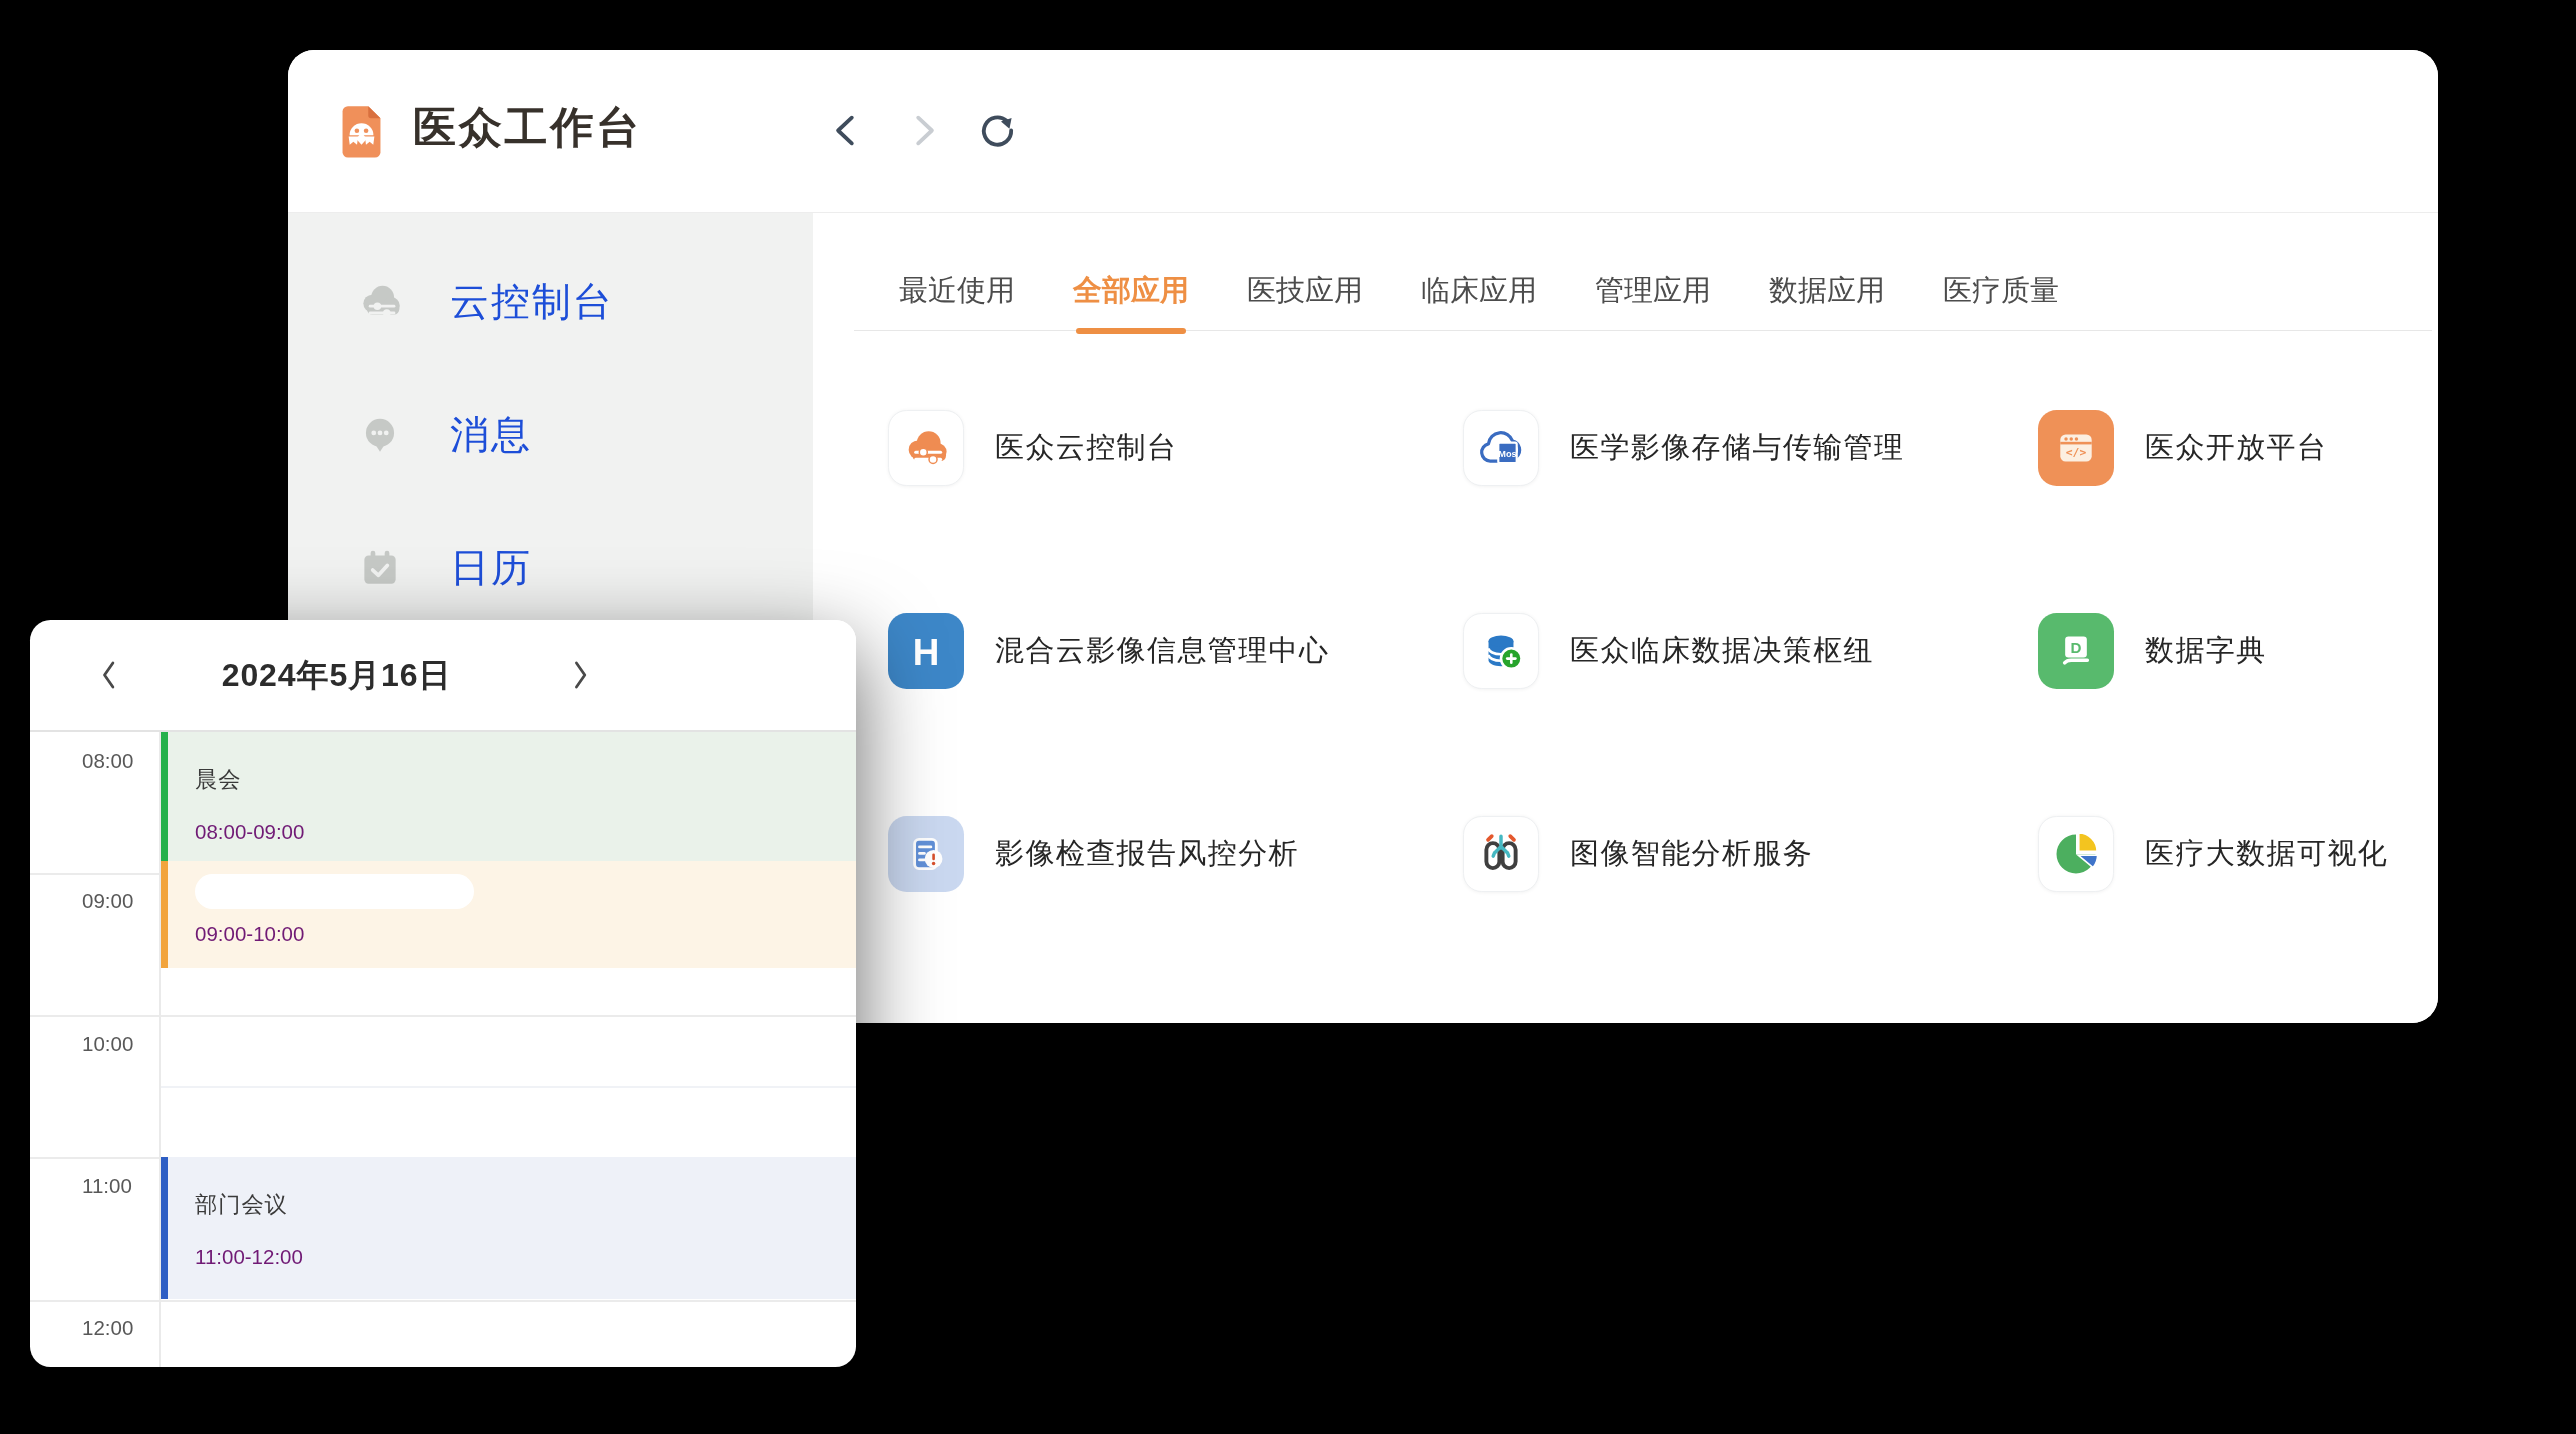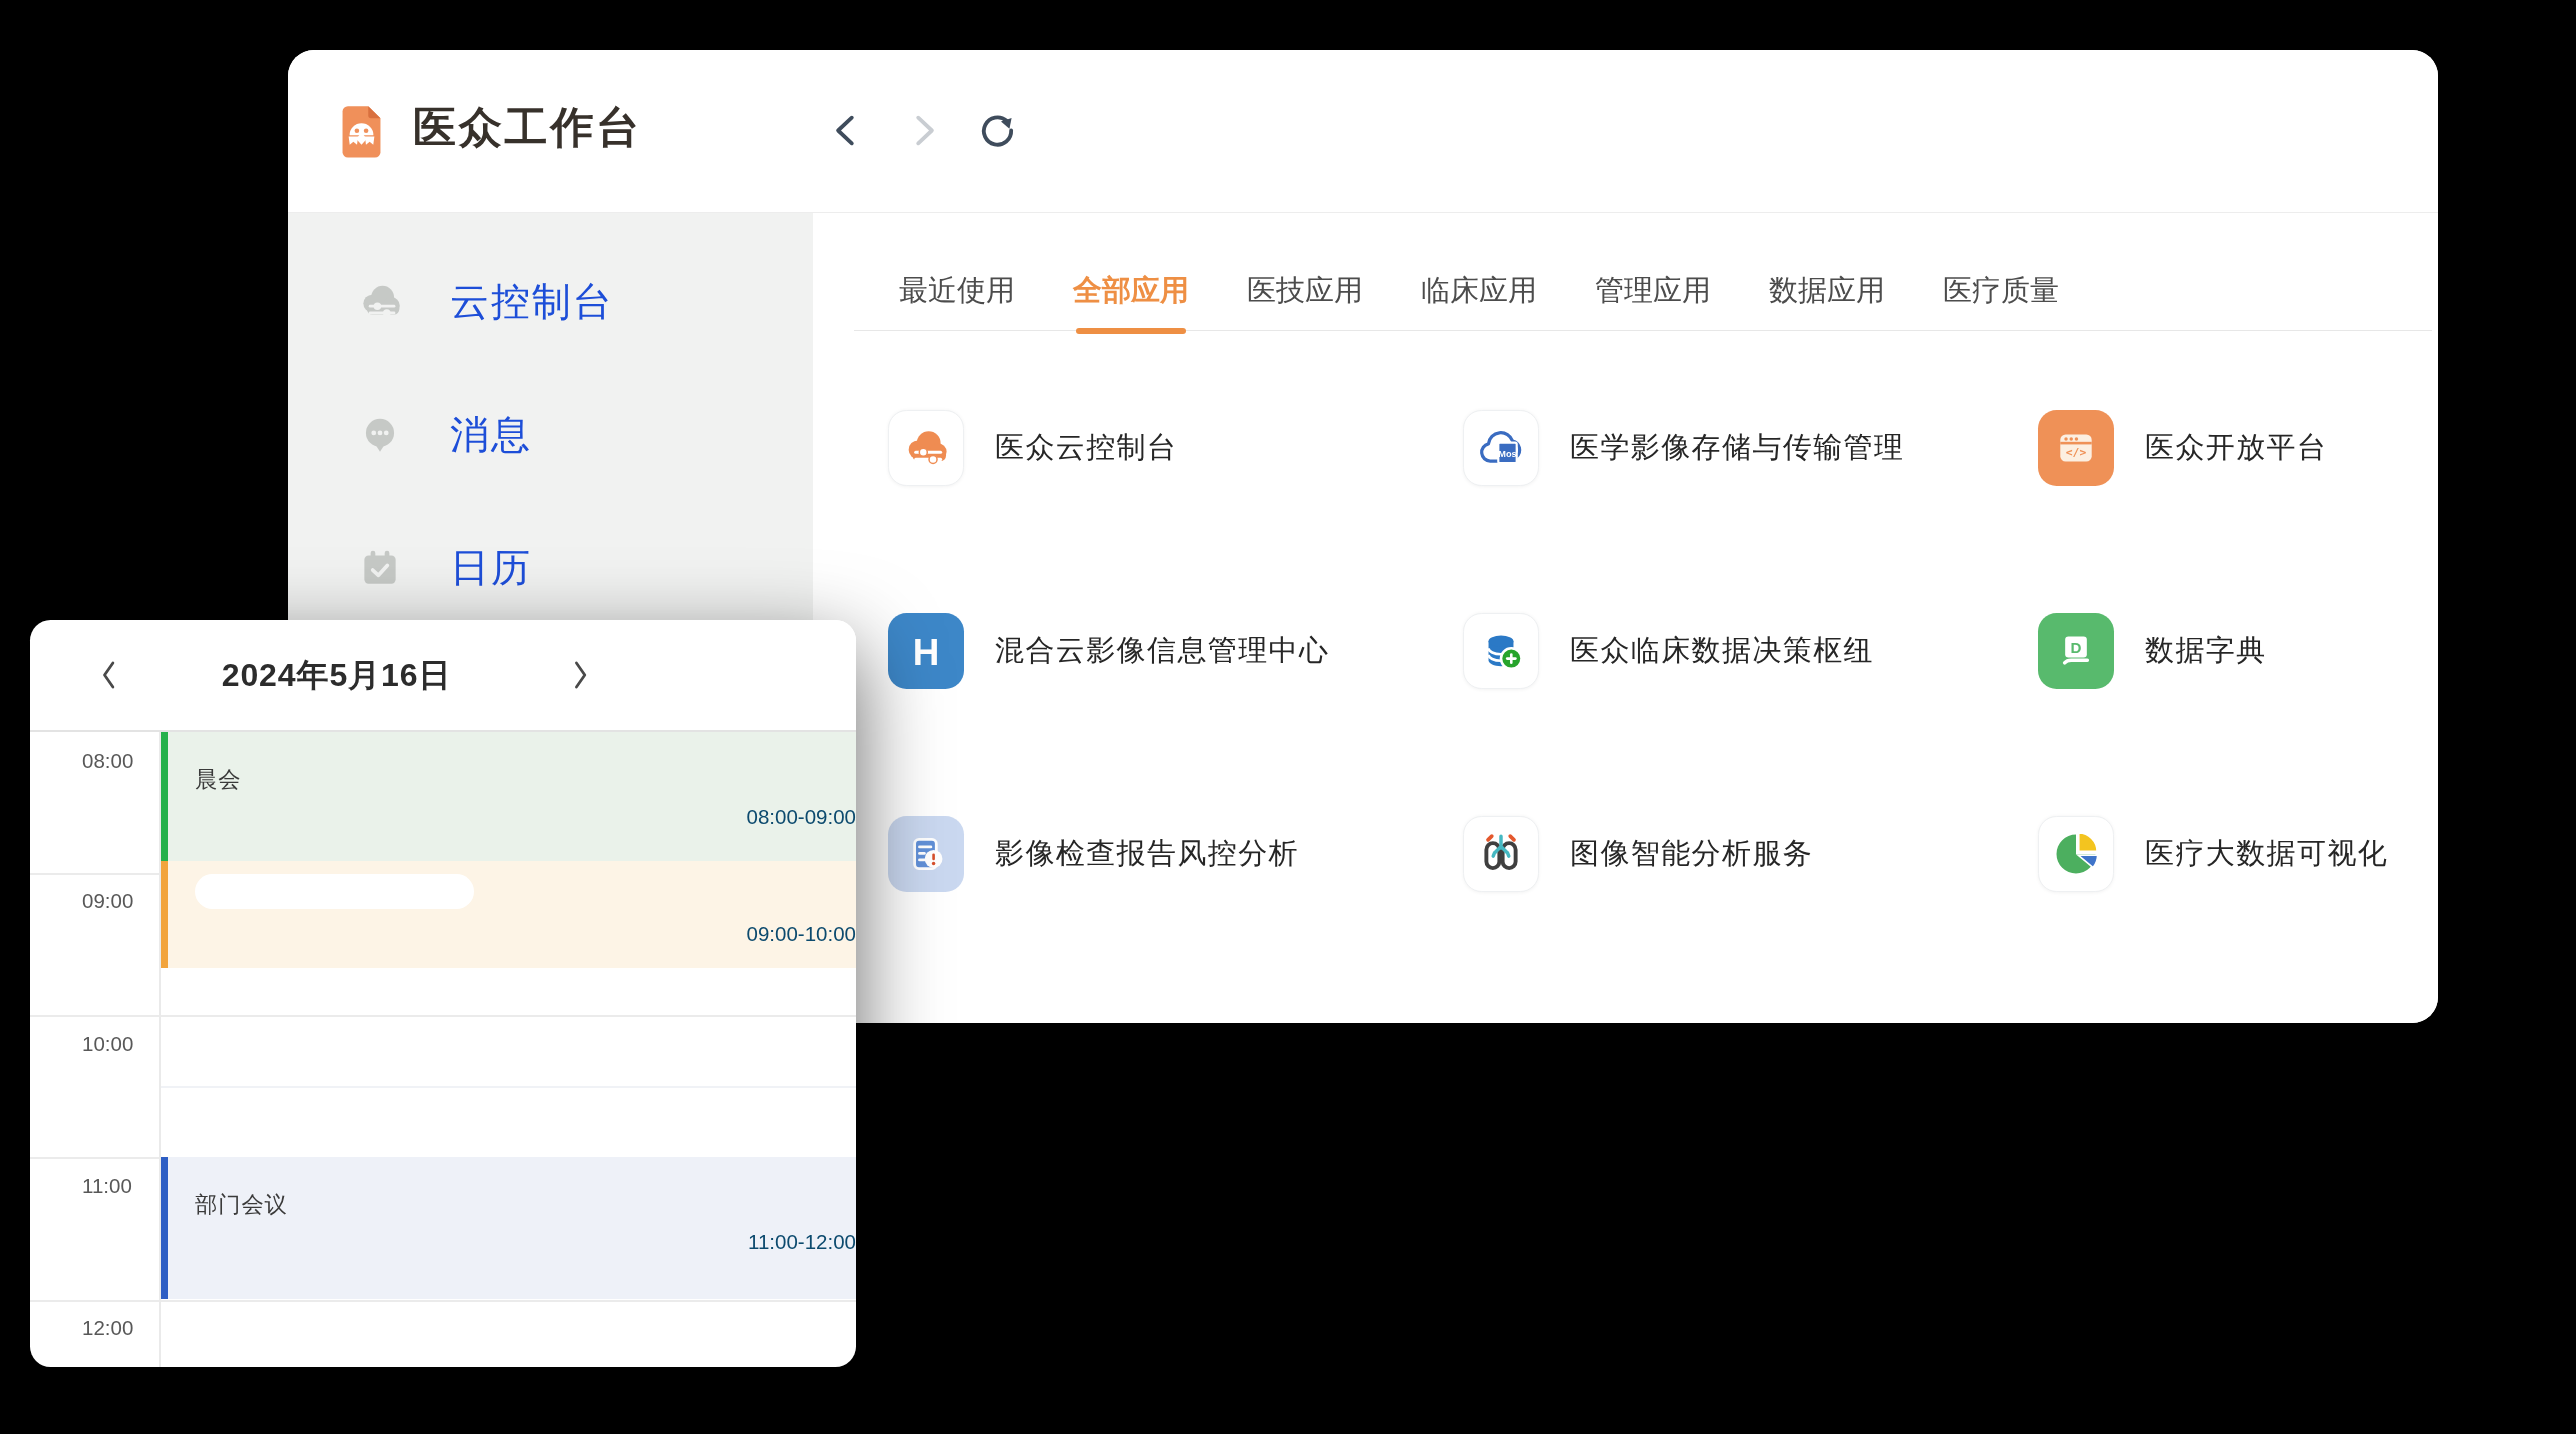--- a/index.html
+++ b/index.html
@@ -64,21 +64,21 @@
   .t0{top:17px}.t1{top:157px}.t2{top:300px}.t3{top:442px}.t4{top:584px}
   .event{position:absolute;left:131px;right:0;z-index:2;box-sizing:border-box;}
   .ev-green{top:0;height:141px;background:#eaf2ea;}
   .ev-orange{top:129px;height:107px;background:#fdf4e6;}
   .ev-blue{top:425px;height:142px;background:#eef1f8;}
   .bar{position:absolute;left:0;top:0;bottom:0;width:6.5px;}
   .ev-green .bar{background:#25b14b;}
   .ev-orange .bar{background:#f2a43c;}
   .ev-blue .bar{background:#2e5ec4;}
   .event-title{margin:33px 0 0 34px;font-size:22.3px;color:#3a3a3a;font-weight:500;letter-spacing:0.9px;}
-  .event-time{margin:10px 0 0 34px;font-size:20.5px;color:#0c4a6e;text-align:right;}
+  .event-time{margin:25px 0 0 34px;font-size:20.5px;color:#701a75;}
   .pill{margin:13px 0 0 34px;width:279px;height:35px;border-radius:17.7px;background:#fff;}
   .ev-orange .event-time{margin-top:13px;}
 </style>
 </head>
 <body>
 
 <div class="window">
 
   <div class="win-header">
     <div class="logo">

